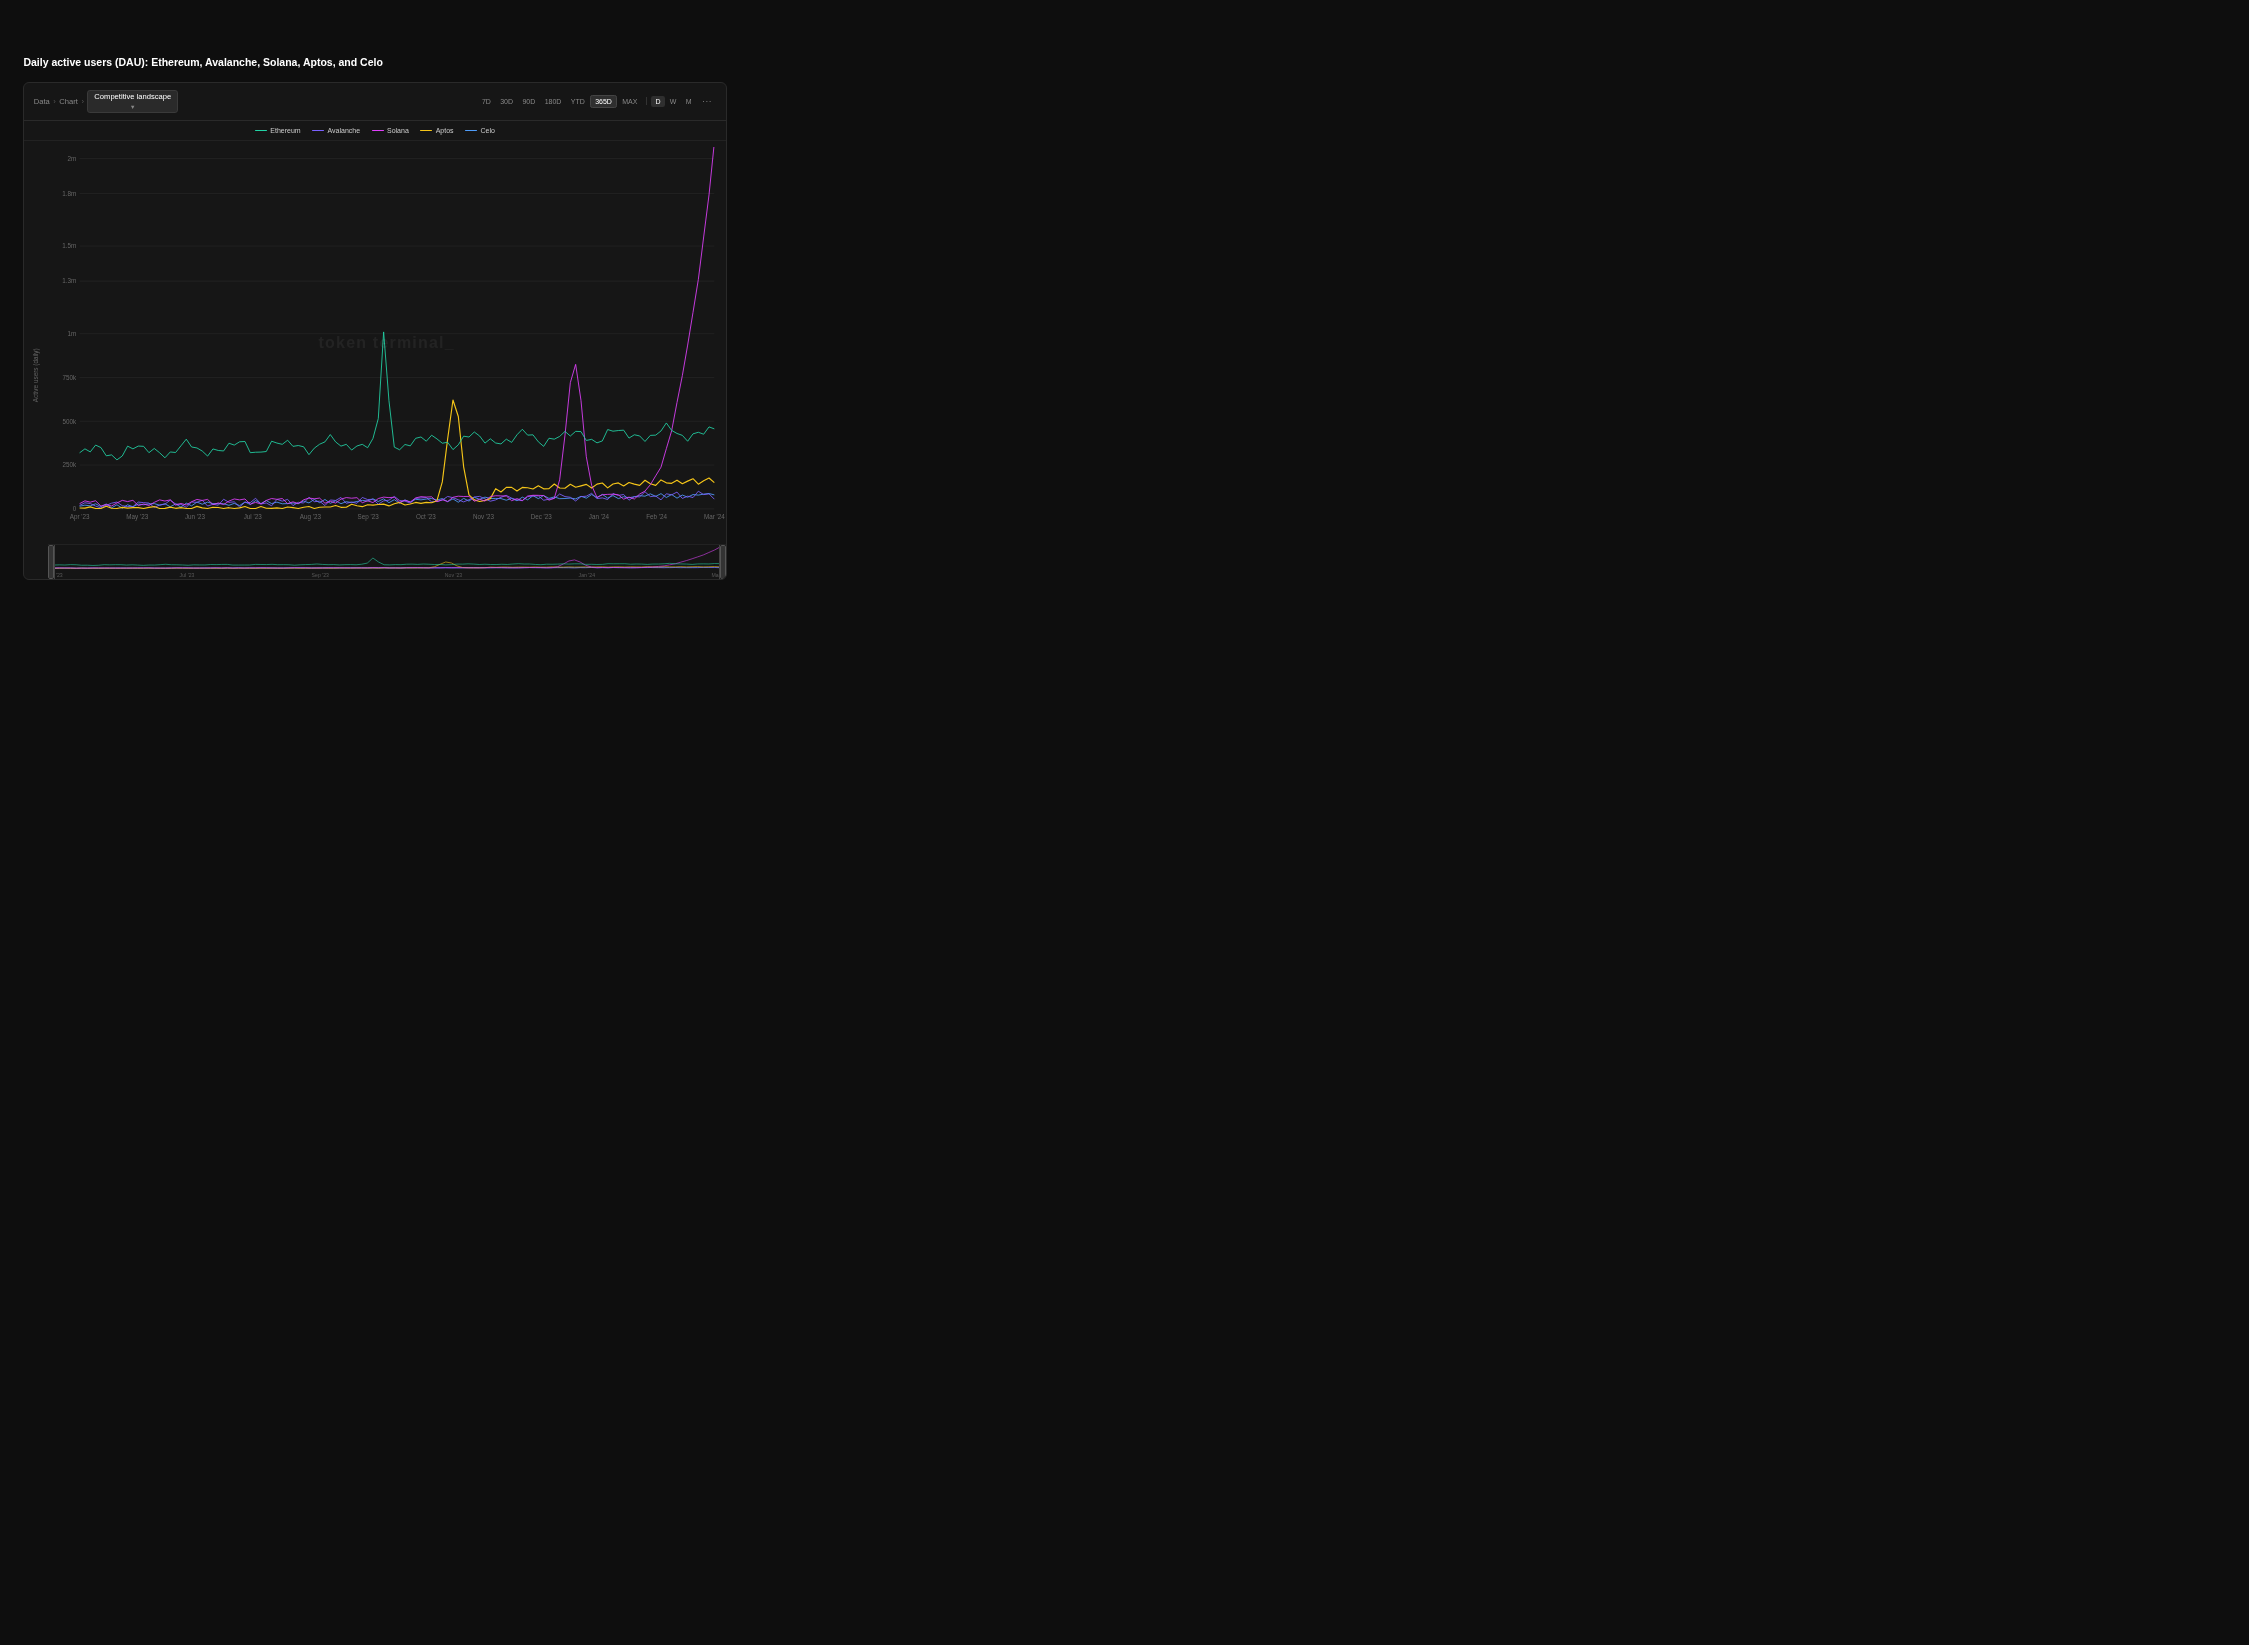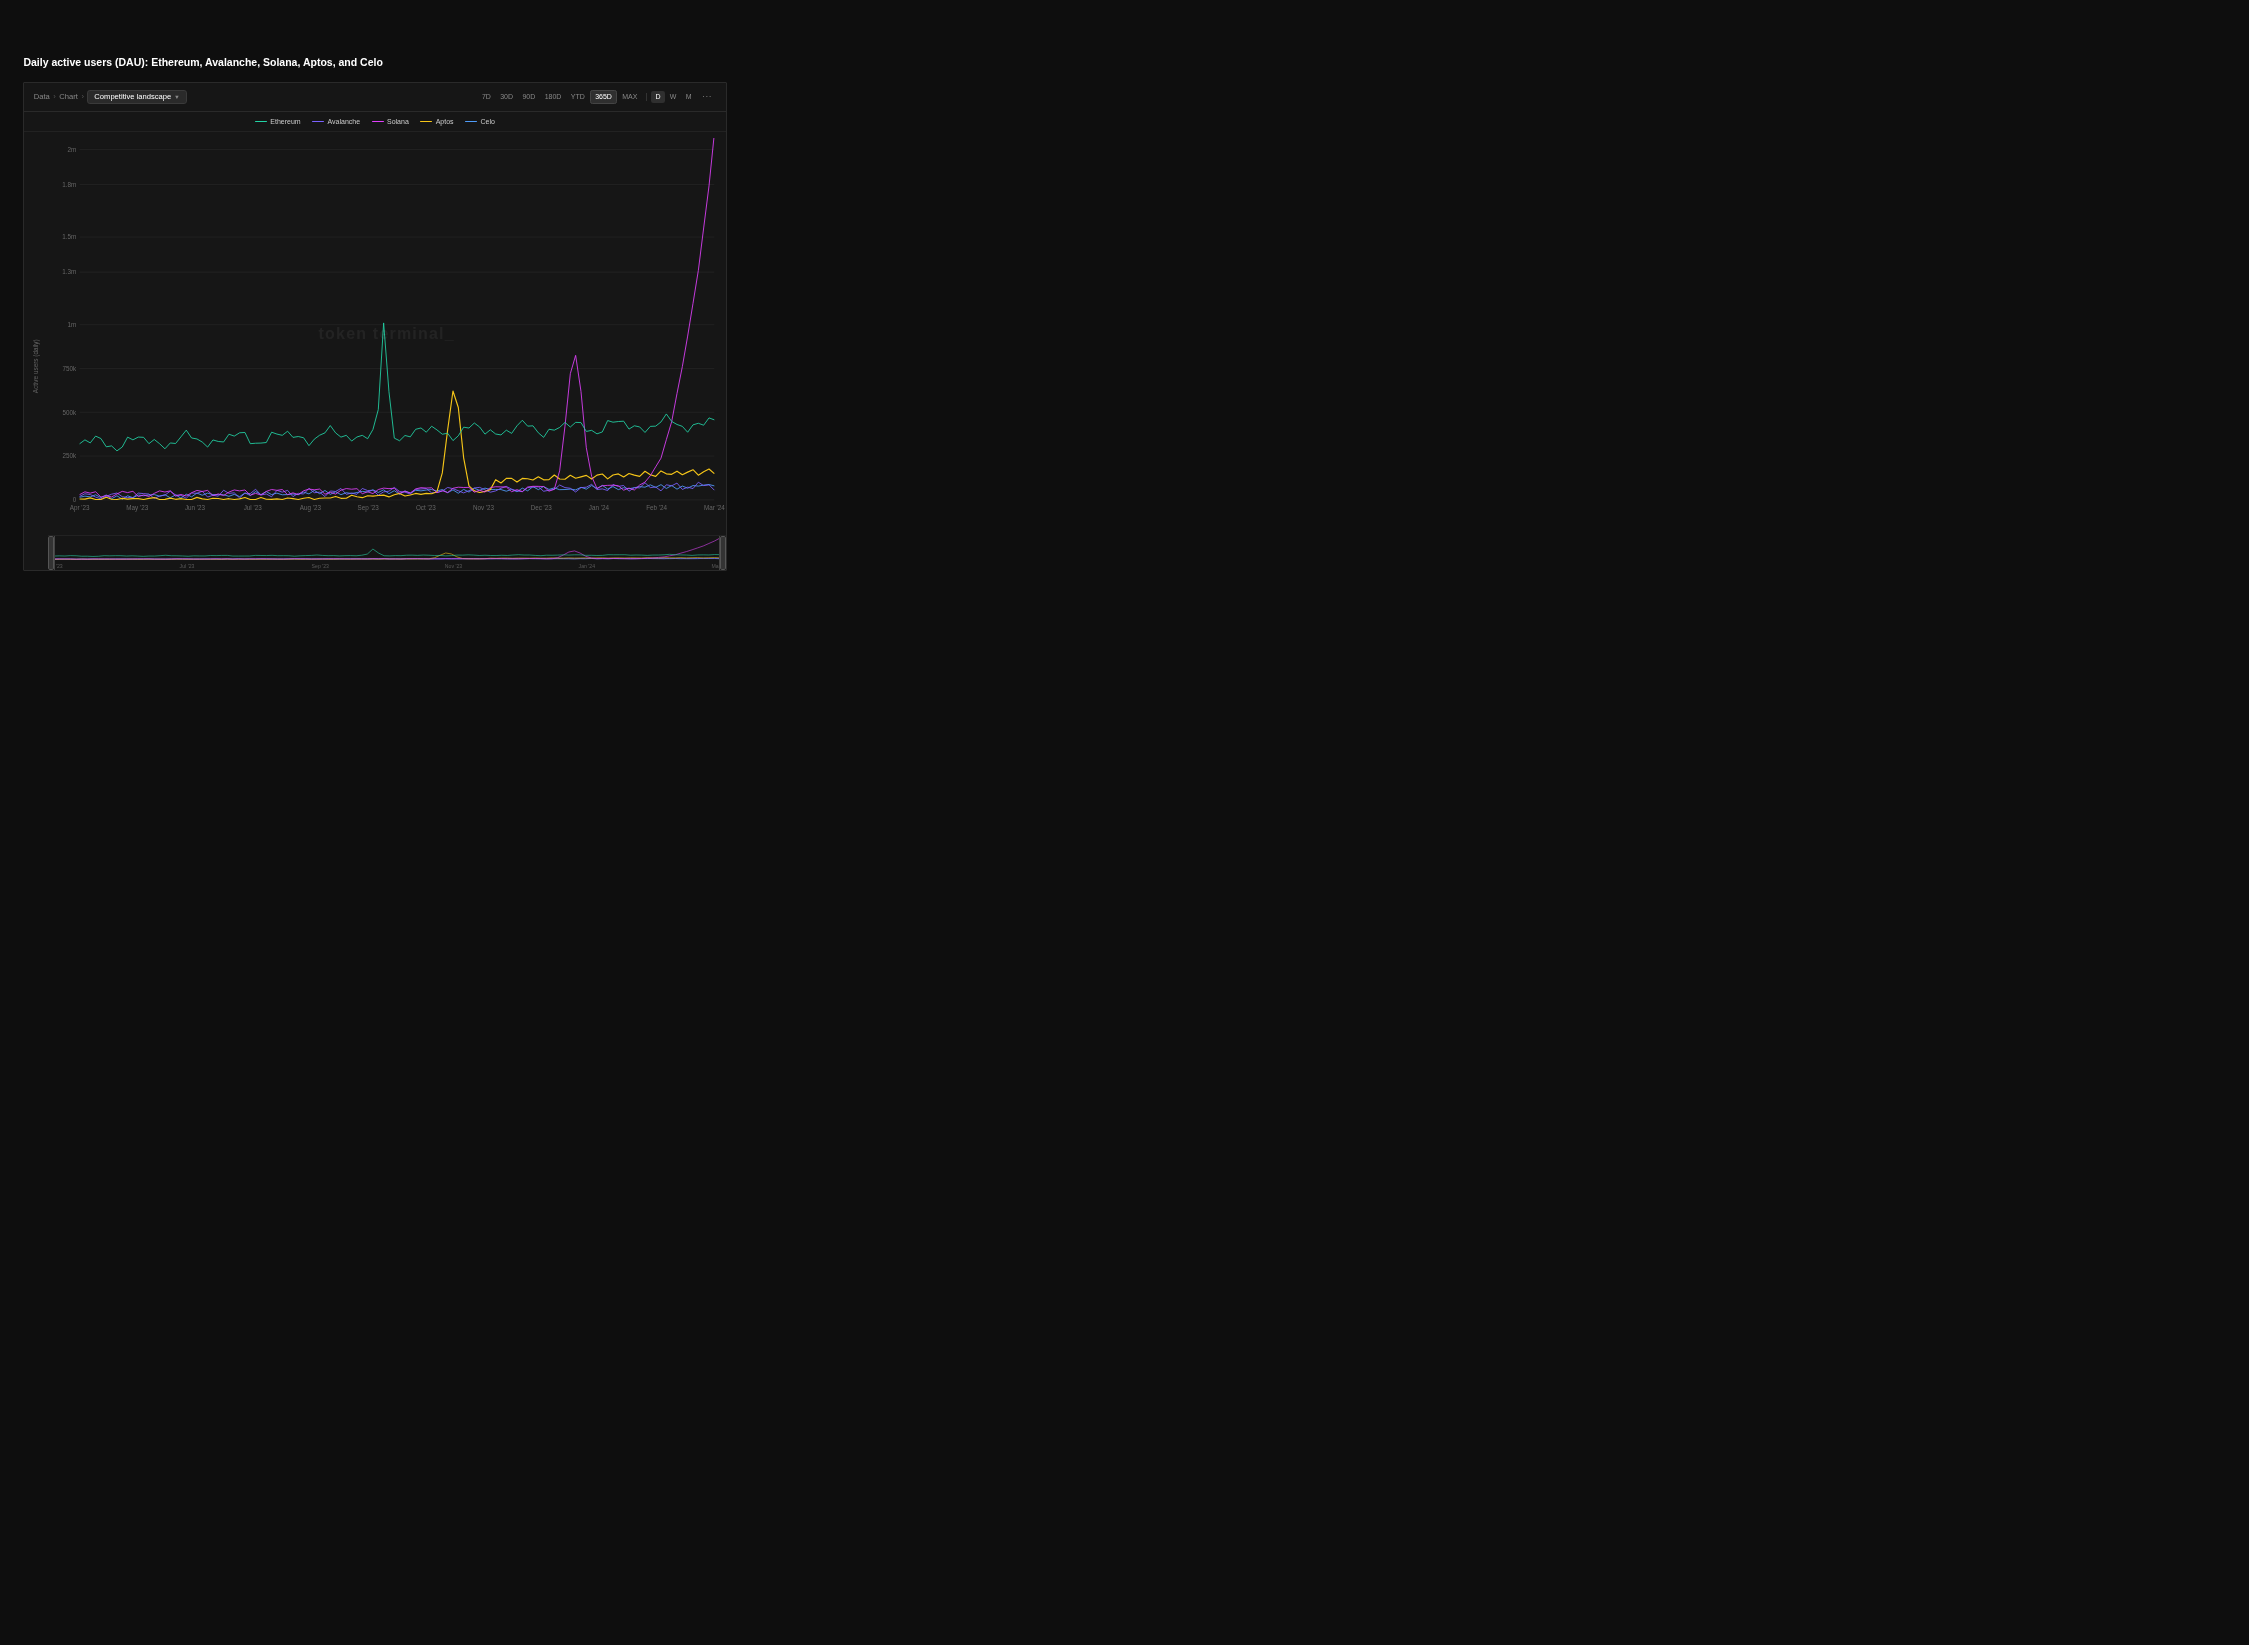--- a/index.html
+++ b/index.html
@@ -17,21 +17,21 @@
     .page-title {
       font-size: 10.5px;
       font-weight: 600;
       color: #ffffff;
       margin-bottom: 14px;
       margin-top: 38px;
     }
     .chart-container {
       background: #161616;
       border: 0.6px solid #2a2a2a;
-      border-radius: 1px;
+      border-radius: 6px;
       overflow: hidden;
     }
     
     .toolbar {
       display: flex;
       align-items: center;
       justify-content: space-between;
       padding: 7px 9.4px;
       border-bottom: 0.6px solid #2a2a2a;
     }
@@ -53,20 +53,21 @@
       font-size: 7.6px;
       color: #fff;
       background: #2a2a2a;
       border: 0.6px solid #3a3a3a;
       border-radius: 2.9px;
       padding: 1.8px 5.9px;
       display: flex;
       align-items: center;
       gap: 2.9px;
       cursor: pointer;
+      flex-direction: column;
     }
     .breadcrumb-active .chevron {
       font-size: 5.9px;
       color: #888;
     }
     .toolbar-right {
       display: flex;
       align-items: center;
       gap: 2.3px;
     }

